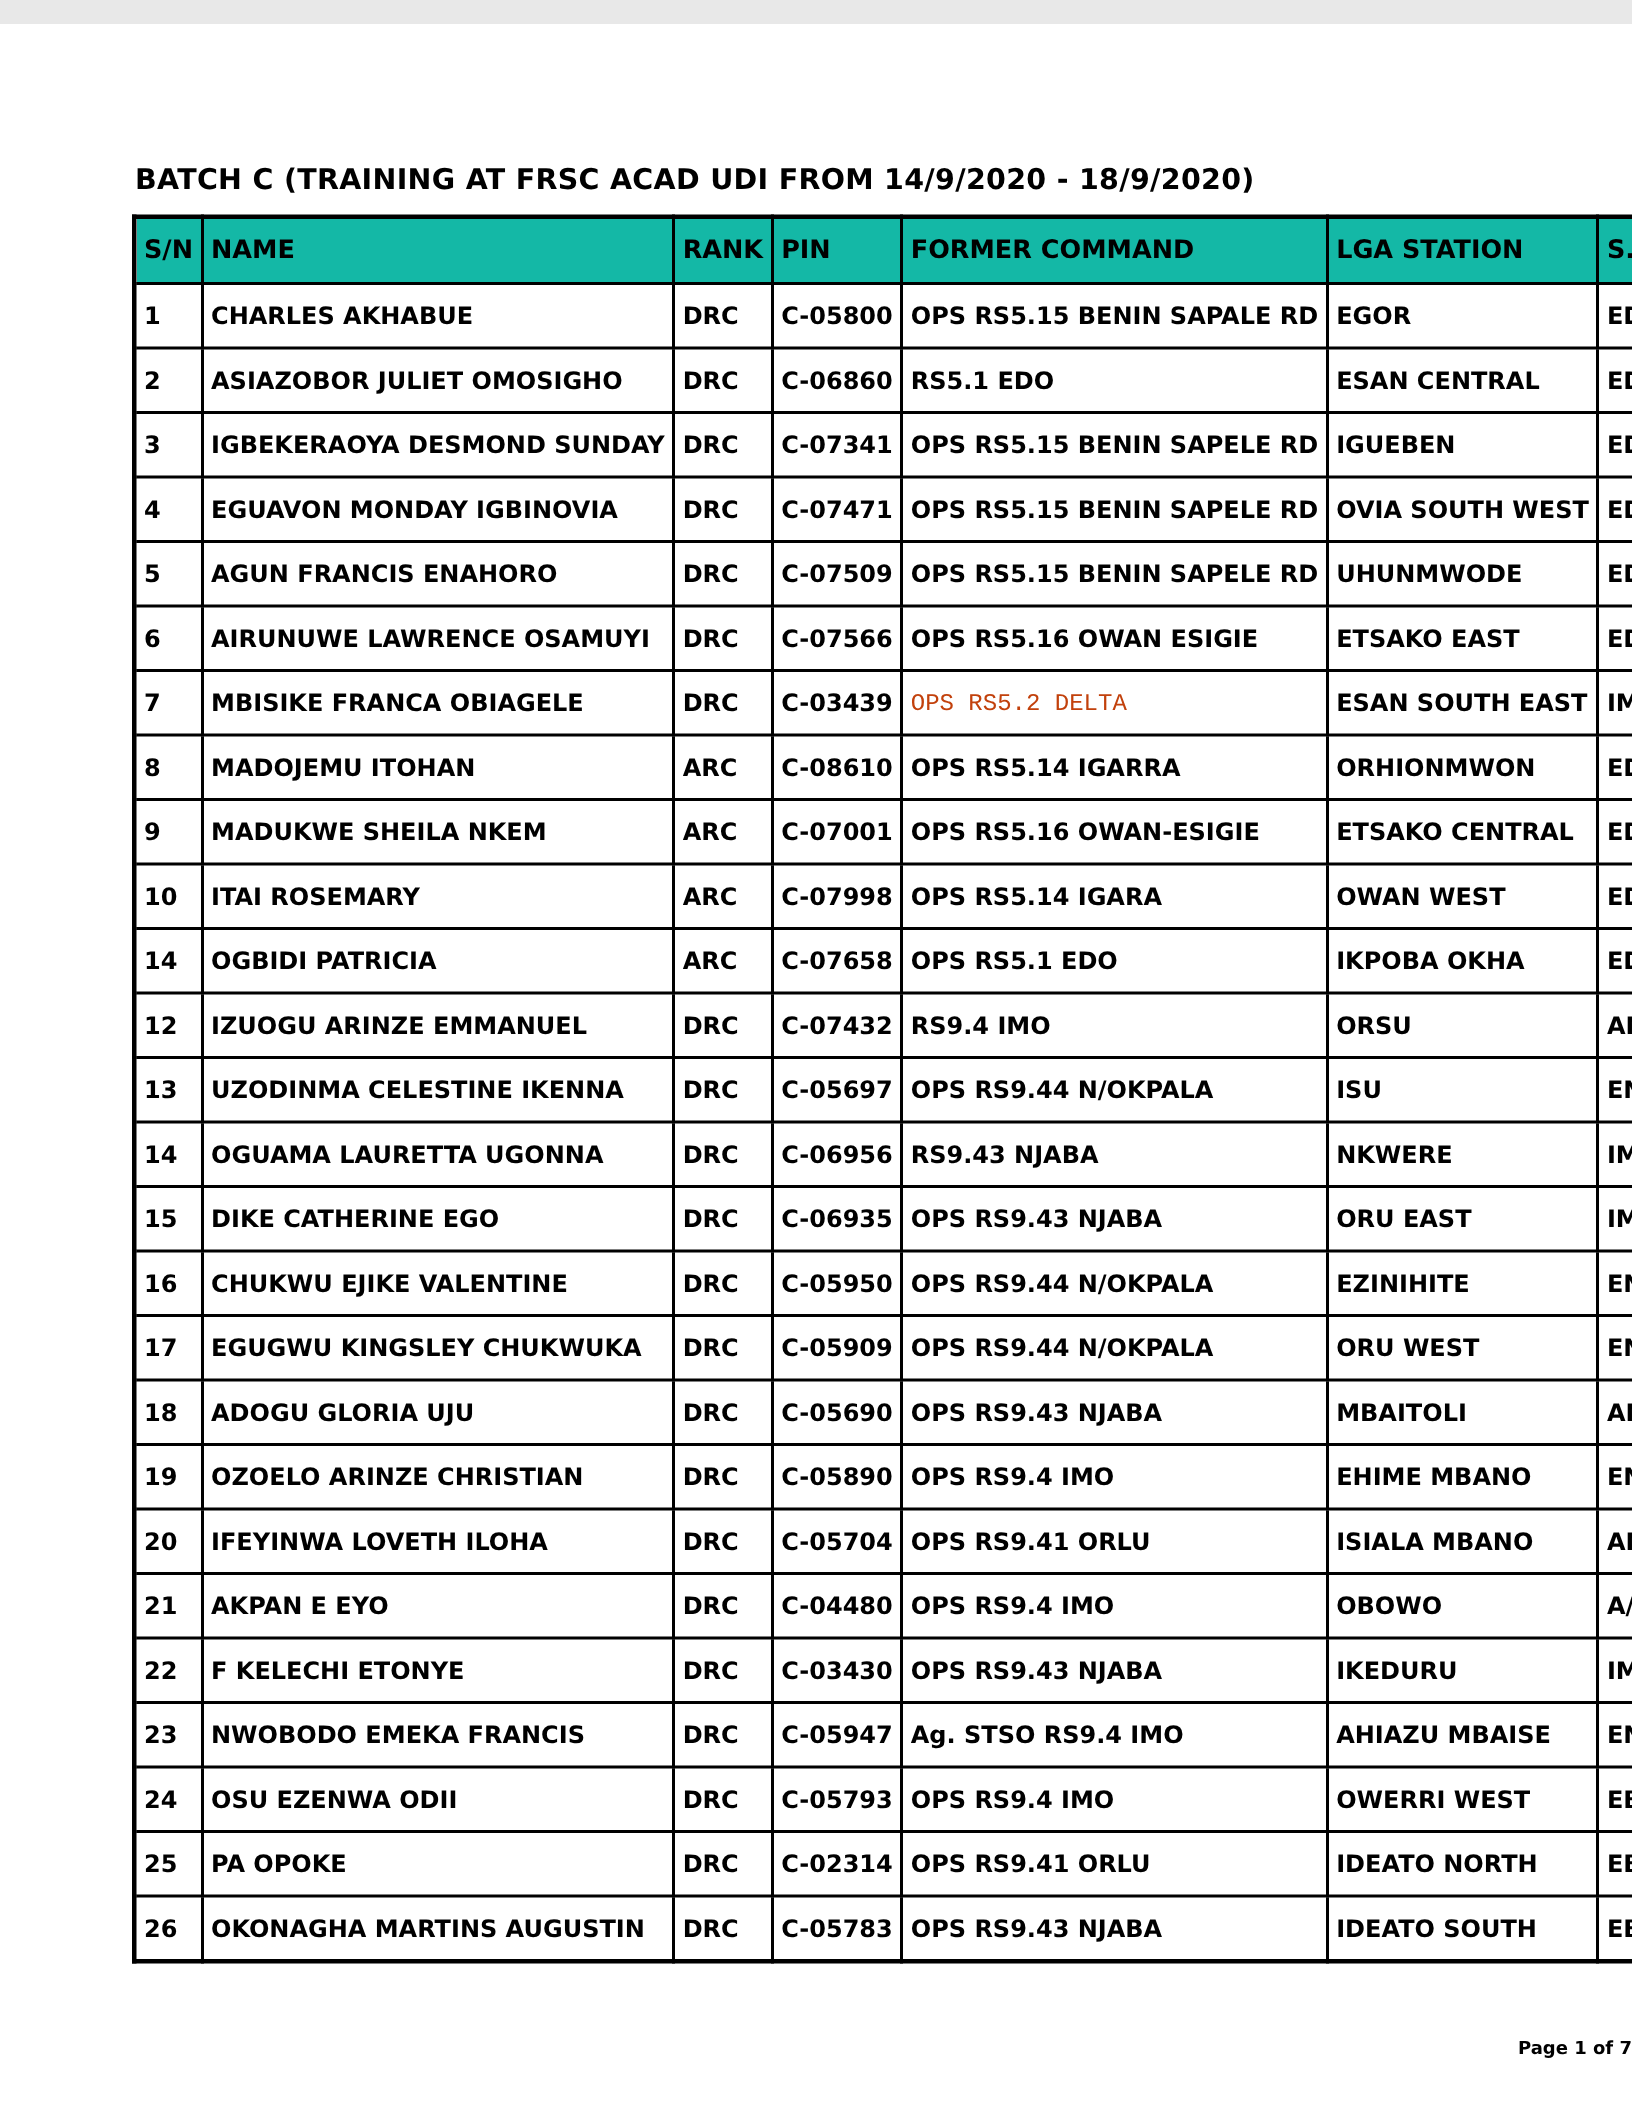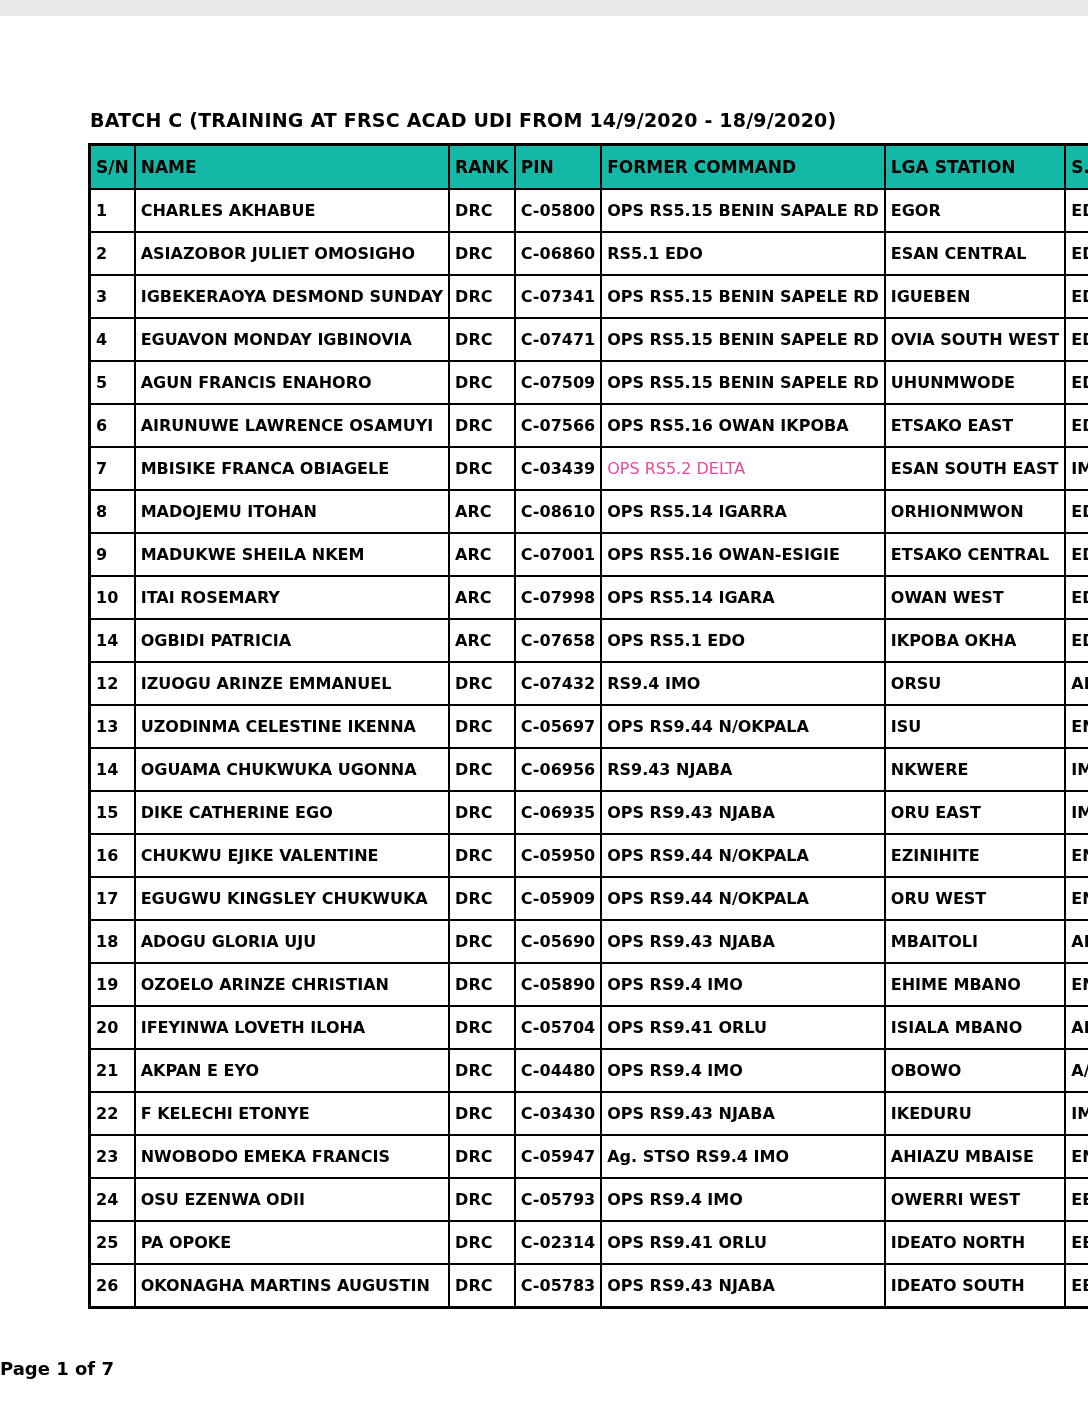--- a/index.html
+++ b/index.html
@@ -42,28 +42,28 @@
     font-size: 16px;
   }
   table.roster thead th {
     background: #14b8a6;
     font-size: 17px;
     height: 40px;
   }
   th.h-command { text-align: center; }
   td.sn { text-align: center; }
   td.name { font-size: 17px; border-radius: 16px; }
-  td.command.light { font-weight: 400; color: #ec4899; }
+  td.command.light { font-weight: 400; color: #c2410c; font-family: Liberation Mono, monospace; }
   .footer {
     position: absolute;
     left: 0;
     top: 1342px;
     width: 100%;
-    text-align: left;
-    font-size: 18px;
+    text-align: right;
+    font-size: 12px;
     font-weight: bold;
   }
 </style>
 </head>
 <body>
 
 <div class="page">
 
   <div class="title">BATCH C (TRAINING AT FRSC ACAD UDI FROM 14/9/2020 - 18/9/2020)</div>
 
@@ -137,21 +137,21 @@
     <td class="command fit">OPS RS5.15 BENIN SAPELE RD</td>
     <td class="lga fit">UHUNMWODE</td>
     <td class="soo fit">EDO</td>
   </tr>
 
   <tr>
     <td class="sn fit">6</td>
     <td class="name fit">AIRUNUWE LAWRENCE OSAMUYI</td>
     <td class="rank fit">DRC</td>
     <td class="pin fit">C-07566</td>
-    <td class="command fit">OPS RS5.16 OWAN IKPOBA</td>
+    <td class="command fit">OPS RS5.16 OWAN ESIGIE</td>
     <td class="lga fit">ETSAKO EAST</td>
     <td class="soo fit">EDO</td>
   </tr>
 
   <tr>
     <td class="sn fit">7</td>
     <td class="name fit">MBISIKE FRANCA OBIAGELE</td>
     <td class="rank fit">DRC</td>
     <td class="pin fit">C-03439</td>
     <td class="command fit light">OPS RS5.2 DELTA</td>
@@ -214,21 +214,21 @@
     <td class="name fit">UZODINMA CELESTINE IKENNA</td>
     <td class="rank fit">DRC</td>
     <td class="pin fit">C-05697</td>
     <td class="command fit">OPS RS9.44 N/OKPALA</td>
     <td class="lga fit">ISU</td>
     <td class="soo fit">ENUGU</td>
   </tr>
 
   <tr>
     <td class="sn fit">14</td>
-    <td class="name fit">OGUAMA  CHUKWUKA UGONNA</td>
+    <td class="name fit">OGUAMA  LAURETTA UGONNA</td>
     <td class="rank fit">DRC</td>
     <td class="pin fit">C-06956</td>
     <td class="command fit">RS9.43 NJABA</td>
     <td class="lga fit">NKWERE</td>
     <td class="soo fit">IMO</td>
   </tr>
 
   <tr>
     <td class="sn fit">15</td>
     <td class="name fit">DIKE CATHERINE EGO</td>

